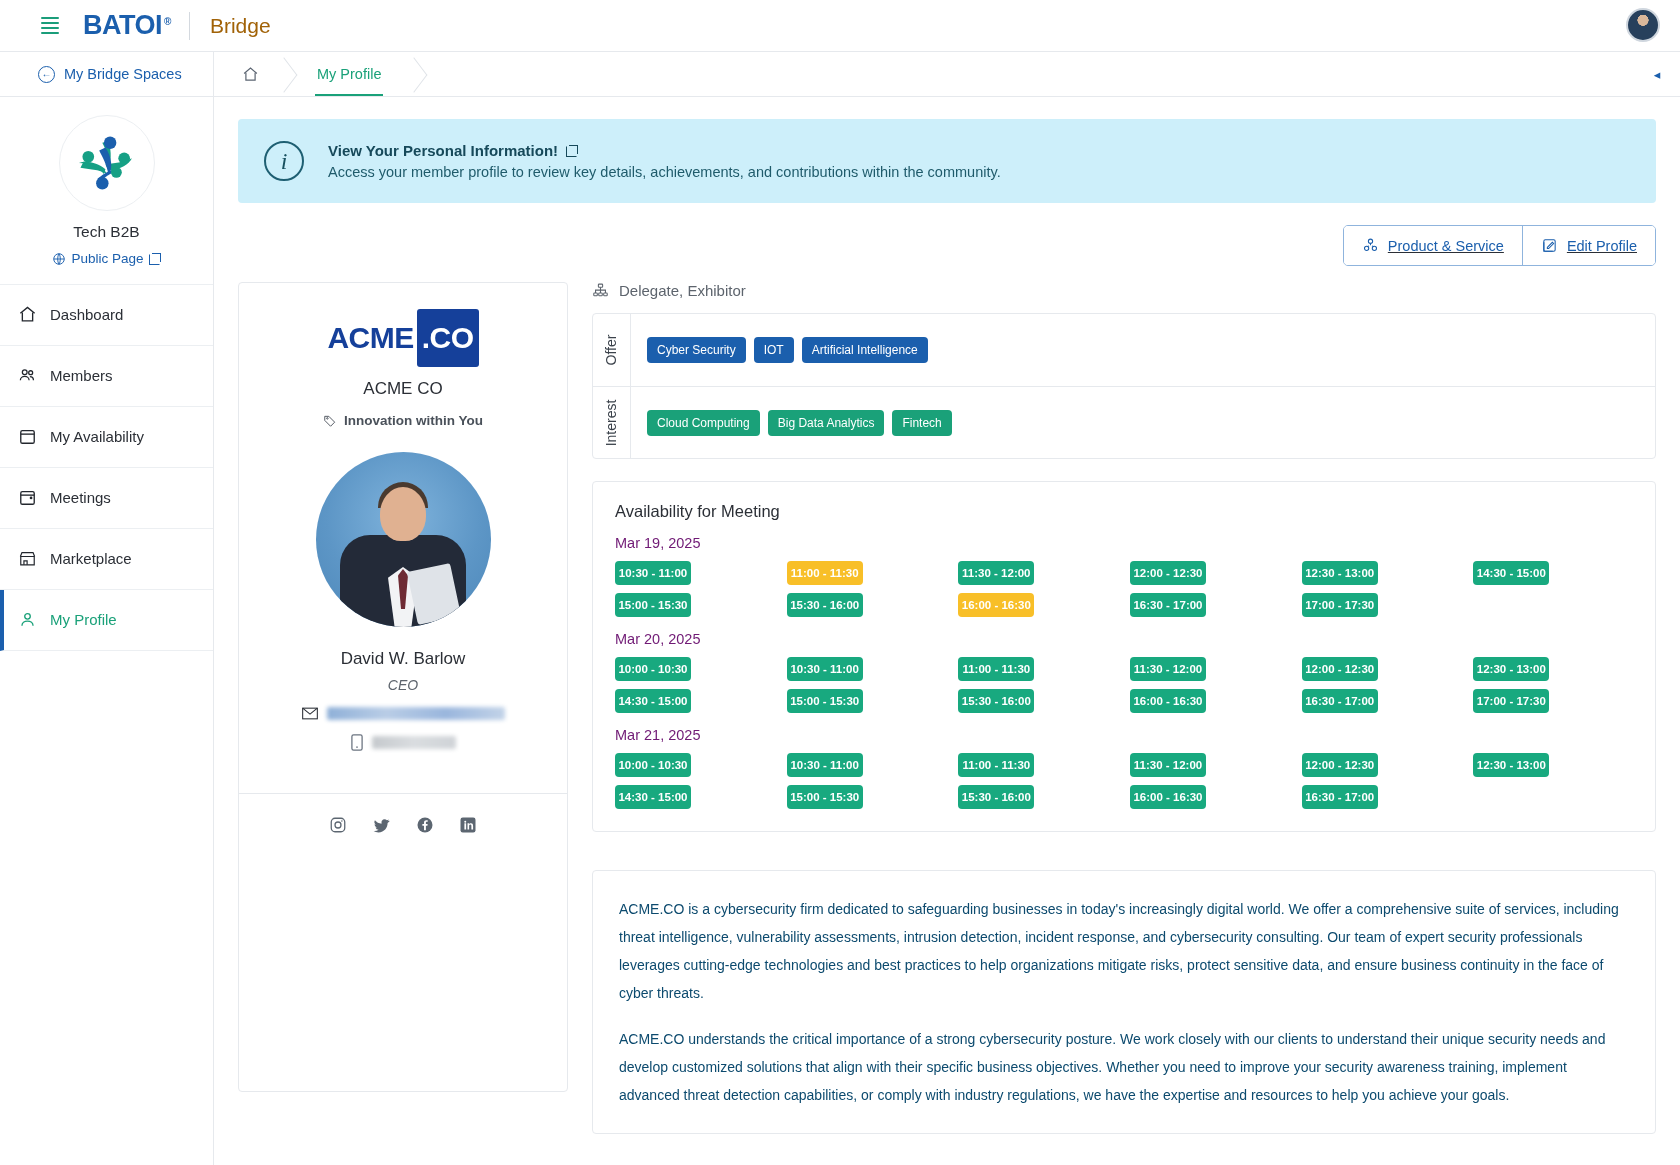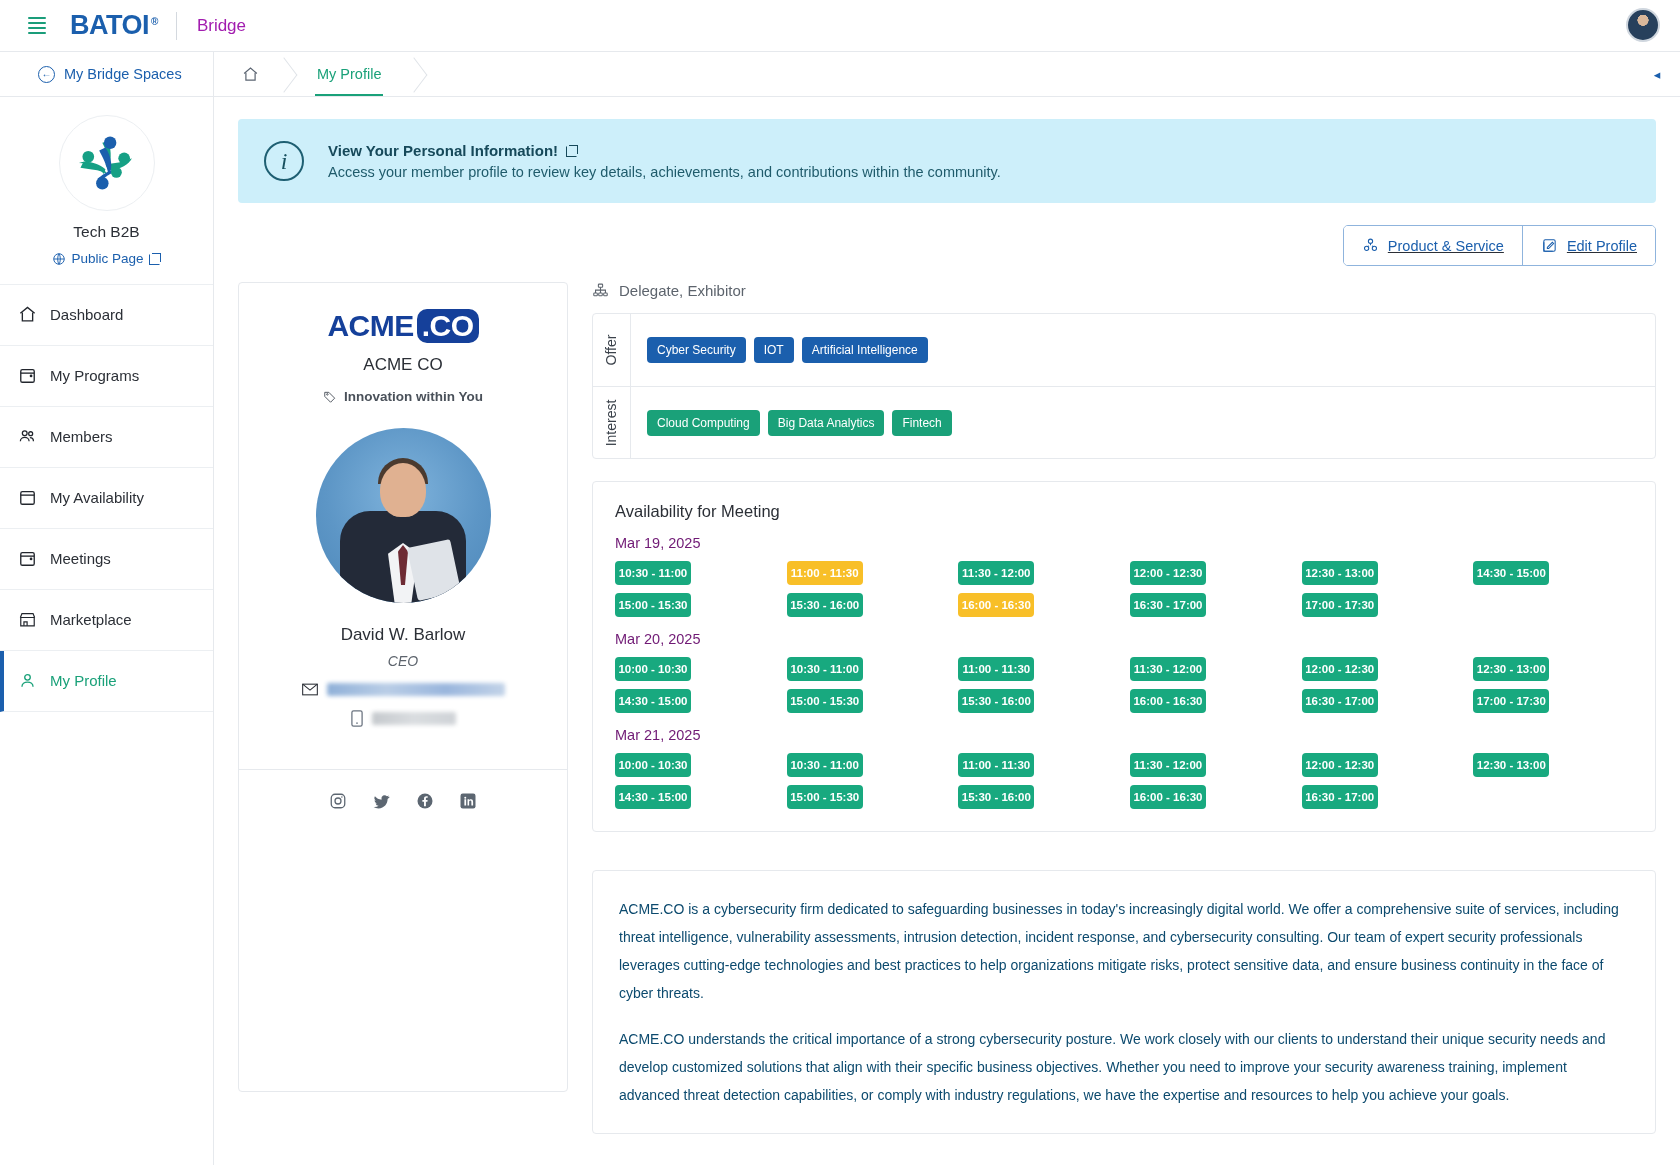--- a/index.html
+++ b/index.html
@@ -11,32 +11,33 @@
     color: #2b2f36;
   }
 
   
   .topbar {
     height: 52px; width: 100%;
     display: flex; align-items: center;
     border-bottom: 1px solid #e6e9ed;
     background: #fff;
     position: relative;
+    padding-left: 13px;
   }
   .hamburger { margin-left: 28px; width: 18px; display: flex; flex-direction: column; gap: 3px; cursor: pointer; }
   .hamburger i { display: block; height: 2px; background: #1a9d7a; border-radius: 1px; }
   .hamburger i:nth-child(2){ background:#1a9d7a; }
   .brand-logo {
     margin-left: 24px;
     font-size: 27px; font-weight: bold; letter-spacing: -0.5px;
     color: #1b5fad; display: flex; align-items: baseline;
   }
   .brand-logo .reg { font-size: 10px; margin-left: 2px; position: relative; top: -9px; }
   .brand-divider { width: 1px; height: 28px; background: #d4d9df; margin: 0 20px 0 18px; }
-  .brand-sub { color: #a21caf; font-size: 17px; }
+  .brand-sub { color: #a16207; font-size: 21px; }
   .avatar-top {
     position: absolute; right: 20px; top: 8px;
     width: 34px; height: 34px; border-radius: 50%;
     background: #4a5a6a; border: 2px solid #cfd6de;
     overflow: hidden;
     background-image: radial-gradient(circle at 50% 34%, #d9b79a 0 22%, transparent 23%),
                       linear-gradient(#27405c, #27405c);
   }
 
   
@@ -144,21 +145,21 @@
   .content { display: flex; gap: 24px; align-items: flex-start; }
 
   
   .profile-card {
     width: 330px; flex: 0 0 330px;
     border: 1px solid #e6e9ed; border-radius: 4px; background: #fff;
     min-height: 810px;
   }
   .pc-inner { padding: 26px 20px 18px; text-align: center; }
   .acme-logo { font-size: 30px; font-weight: bold; color: #15409a; letter-spacing: -0.5px; display:inline-flex; align-items:center; }
-  .acme-logo .box { background: #15409a; color: #fff; padding: 0 5px; border-radius: 10px; margin-left: 3px; }
+  .acme-logo .box { background: #15409a; color: #fff; padding: 12px 5px; border-radius: 3px; margin-left: 3px; }
   .pc-company { font-size: 17px; color: #2b2f36; margin-top: 12px; }
   .pc-tag {
     font-size: 13.5px; color: #4a515a; font-weight: bold; margin-top: 14px;
     display: flex; align-items: center; justify-content: center; gap: 7px;
   }
   .pc-photo {
     width: 175px; height: 175px; border-radius: 50%; margin: 24px auto 0;
     overflow: hidden; position: relative;
     background: radial-gradient(circle at 50% 38%, #7fb3dc 0%, #5d96c6 55%, #4b86b8 100%);
   }
@@ -296,28 +297,20 @@
         <span class="ext"></span>
       </div>
     </div>
 
     <div class="nav-item">
       <svg width="19" height="19" viewBox="0 0 24 24" fill="none" stroke="#22262d" stroke-width="1.7">
           <path d="M3 10.5 12 3l9 7.5"></path>
           <path d="M5.5 9.5V20h13V9.5"></path>
         </svg>
       <span>Dashboard</span>
-    </div>
-    <div class="nav-item">
-      <svg width="19" height="19" viewBox="0 0 24 24" fill="none" stroke="#22262d" stroke-width="1.7">
-          <rect x="3.5" y="4.5" width="17" height="16" rx="2"></rect>
-          <path d="M3.5 9h17"></path>
-          <circle cx="16.5" cy="12.5" r="0.9" fill="#22262d"></circle>
-        </svg>
-      <span>My Programs</span>
     </div>
     <div class="nav-item">
       <svg width="19" height="19" viewBox="0 0 24 24" fill="none" stroke="#22262d" stroke-width="1.6">
           <circle cx="8.5" cy="8" r="3"></circle>
           <circle cx="16" cy="8.5" r="2.5"></circle>
           <path d="M3 18c0-3 2.5-5 5.5-5s5.5 2 5.5 5"></path>
           <path d="M15 13.5c2.6 0 4.5 1.8 4.5 4.5"></path>
         </svg>
       <span>Members</span>
     </div>

